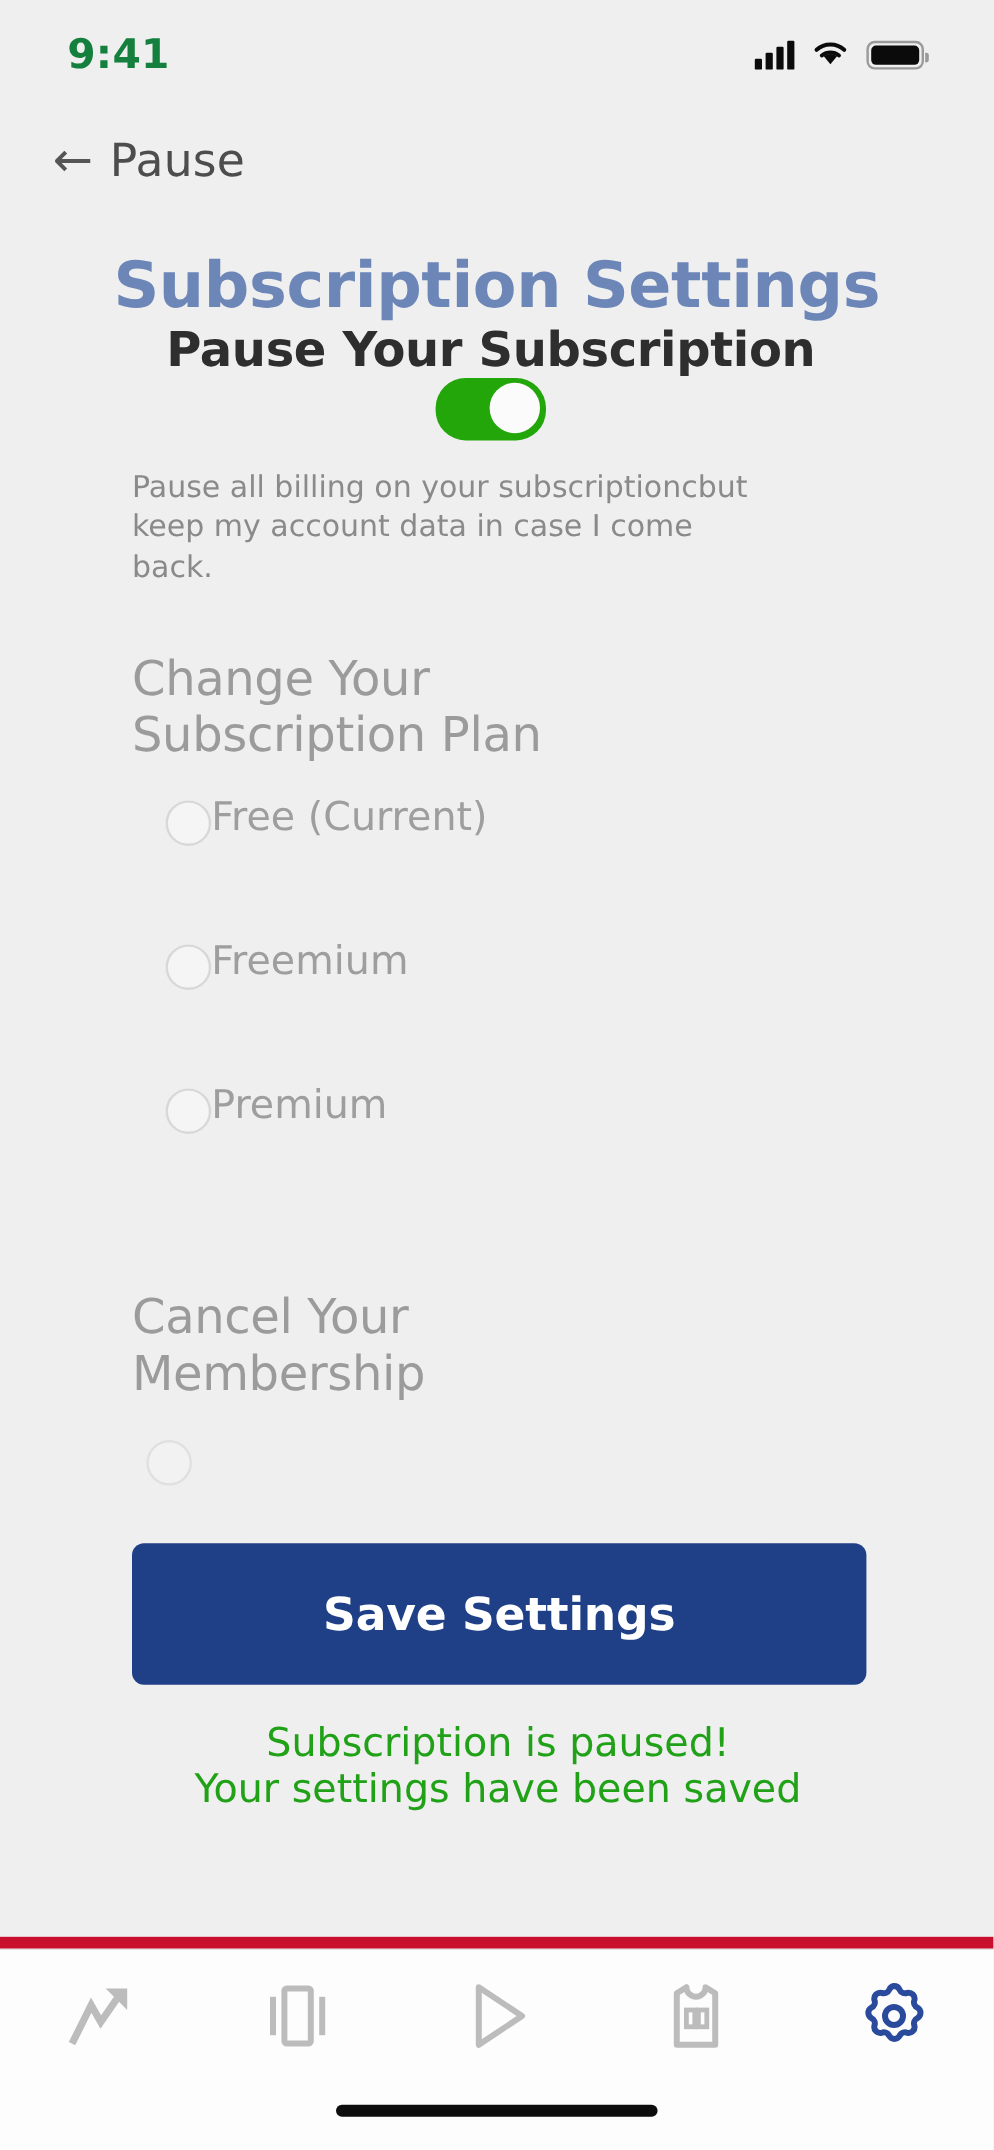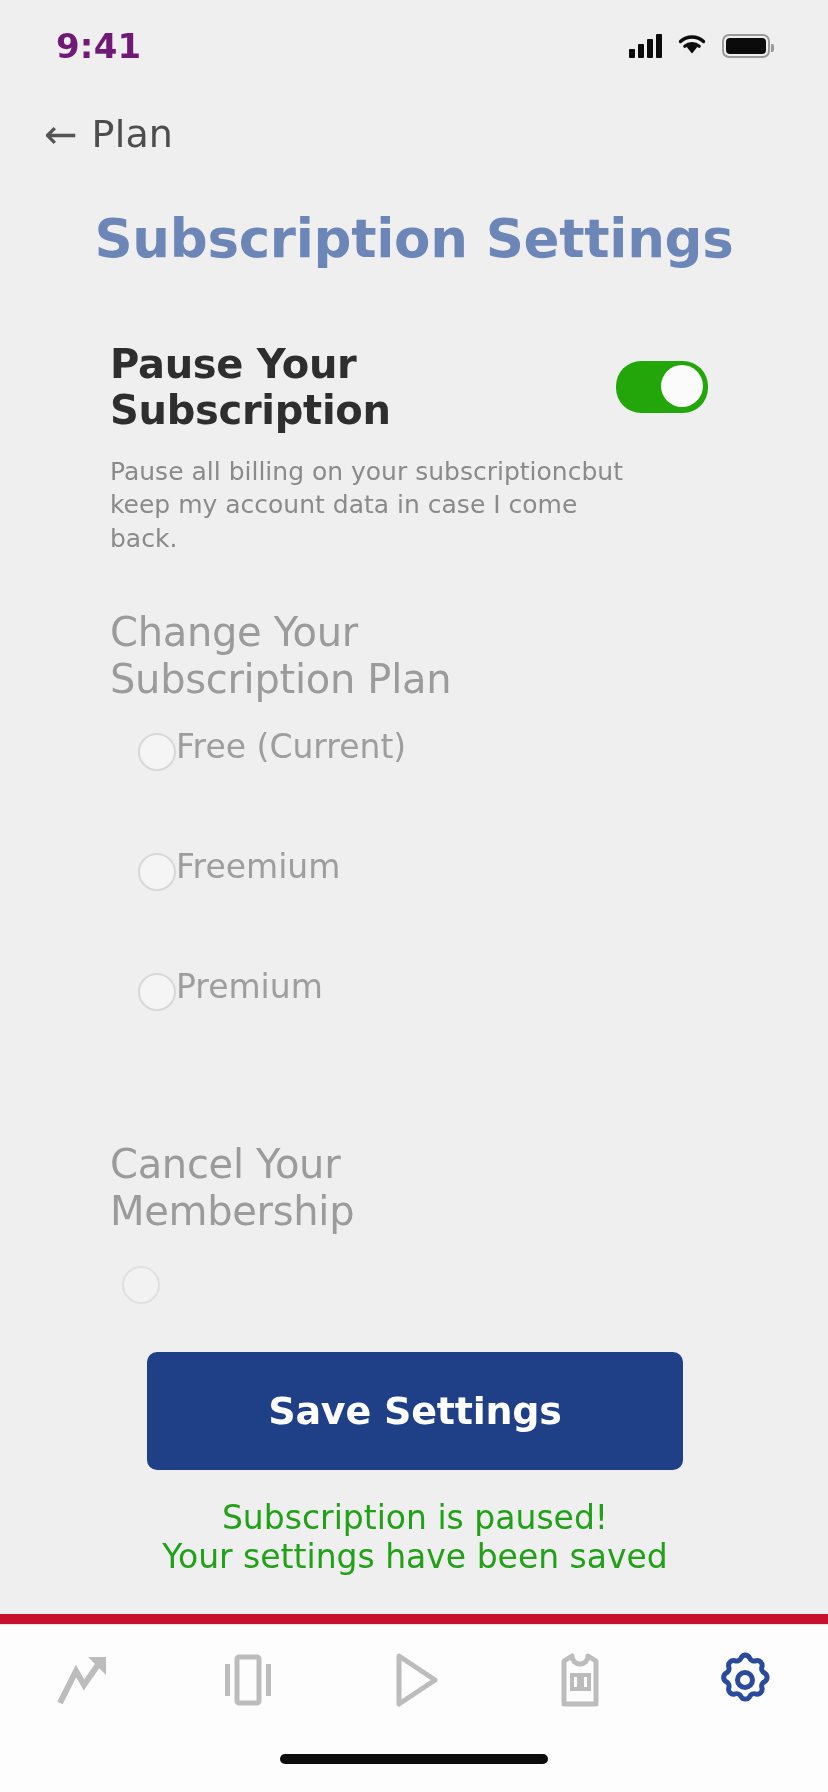--- a/index.html
+++ b/index.html
@@ -17,21 +17,21 @@
   }
 
   
   .status-bar {
     height: 92px;
     display: flex; align-items: center; justify-content: space-between;
     padding: 0 58px 0 56px;
     flex: 0 0 auto;
   }
   .status-time {
-    font-size: 34px; font-weight: 700; color: #701a75;
+    font-size: 34px; font-weight: 700; color: #15803d;
     letter-spacing: 0.2px;
     font-family: "DejaVu Sans", sans-serif;
   }
   .status-icons { display: flex; align-items: center; gap: 14px; }
   .sig { display: flex; align-items: flex-end; gap: 3px; height: 24px; }
   .sig i { display: block; width: 6px; background: #0b0b0b; border-radius: 1px; }
   .sig i:nth-child(1) { height: 9px; }
   .sig i:nth-child(2) { height: 14px; }
   .sig i:nth-child(3) { height: 19px; }
   .sig i:nth-child(4) { height: 24px; }
@@ -61,23 +61,23 @@
     text-align: center;
     font-size: 53px; font-weight: 700;
     color: #6d86b8;
     margin-top: 52px;
     letter-spacing: -0.3px;
   }
 
   .section { padding: 0 108px 0 110px; }
 
   .pause-row {
-    margin-top: 72px;
     display: flex; align-items: center; justify-content: space-between;
     padding-right: 12px;
+    flex-direction: column;
   }
   .pause-title {
     font-size: 40px; font-weight: 700; color: #2e2e2e;
     letter-spacing: -0.3px;
   }
   .toggle {
     width: 92px; height: 52px; border-radius: 25px;
     background: #22a60a;
     display: flex; align-items: center; justify-content: flex-end;
     padding: 0 6px; position: relative;
@@ -119,21 +119,21 @@
   }
   .radio.pale { border-color: #e0e0e0; background: #f2f2f2; }
   .opt-label {
     font-size: 33px; color: #9e9e9e; line-height: 1.2;
   }
   .opt-label.multi { line-height: 1.37; max-width: 470px; color: #a6a6a6; }
 
   .save-btn {
     display: block;
     margin: 48px auto 0;
-    width: 536px; height: 118px;
+    width: 612px; height: 118px;
     background: #1f3f86; color: #ffffff;
     border: none; border-radius: 10px;
     font-size: 38px; font-weight: 700;
     font-family: "DejaVu Sans", sans-serif;
     letter-spacing: -0.2px;
     cursor: pointer;
   }
 
   .saved-msg {
     margin-top: 28px; text-align: center;
@@ -180,21 +180,21 @@
         </svg>
       </span>
       <span class="batt">
           <span></span>
         </span>
     </div>
   </div>
 
   <div class="back-row">
     <span class="arrow">←</span>
-    <span class="blabel">Plan</span>
+    <span class="blabel">Pause</span>
   </div>
 
   <div class="content">
 
     <div class="page-title">Subscription Settings</div>
 
     <div class="section">
 
       <div class="pause-row">
         <div class="pause-title">Pause Your Subscription</div>

